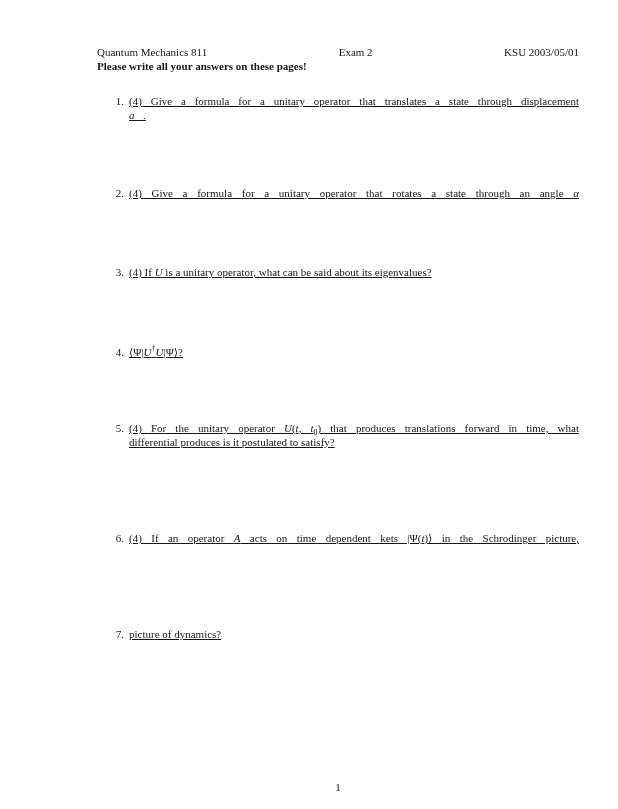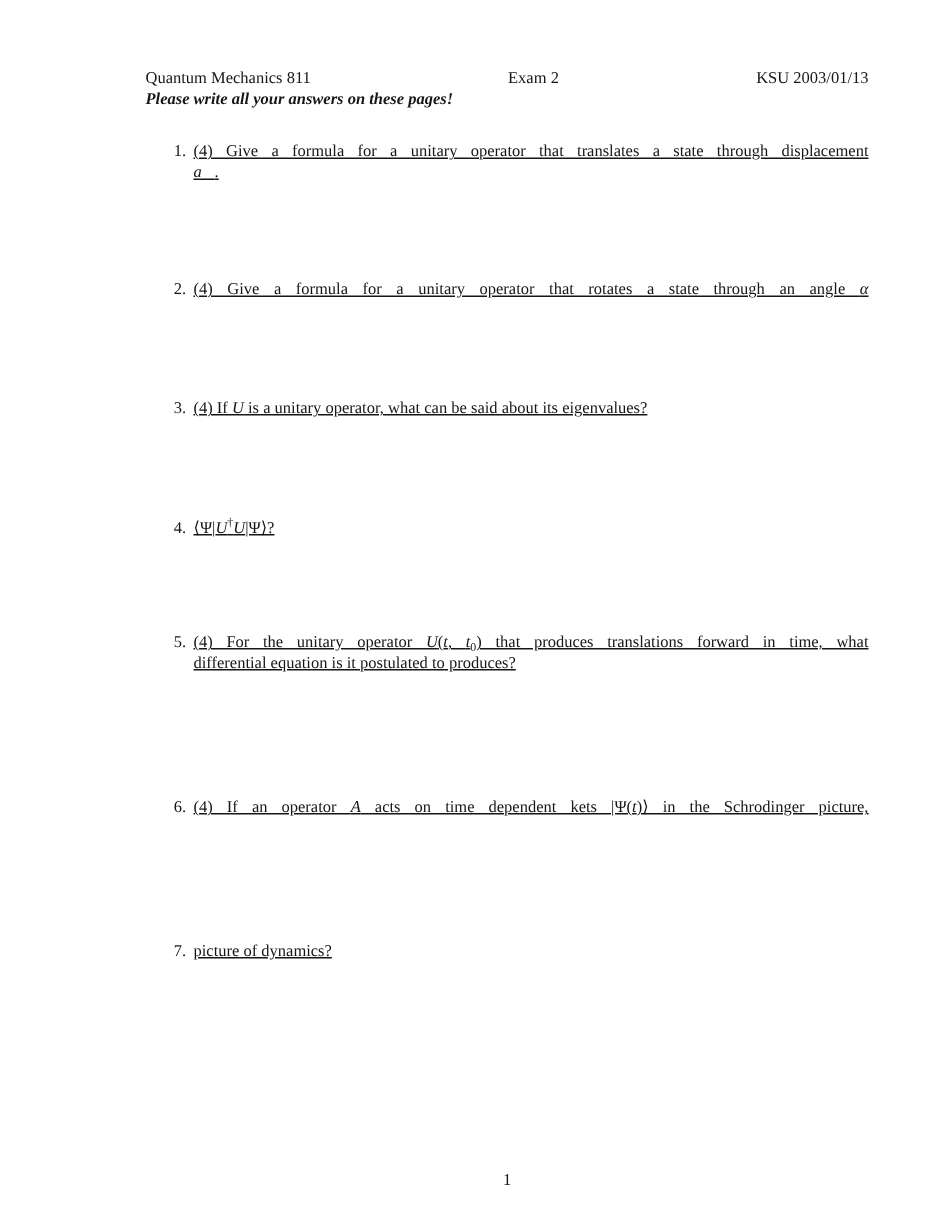--- a/index.html
+++ b/index.html
@@ -29,21 +29,20 @@
   .name-line{
     display:inline-block;
     width:229px;
     height:11px;
     border-bottom:1px solid #161616;
     vertical-align:baseline;
   }
   .instruction{
     font-weight:bold;
     line-height:14px;
-    font-style:italic;
   }
   .questions{margin-top:21px;}
   .q{
     position:relative;
     padding-left:32px;
   }
   .qnum{
     position:absolute;
     left:0;top:0;
     width:27px;
@@ -70,21 +69,21 @@
     line-height:14px;
   }
 </style>
 </head>
 <body>
 
 <div class="page">
   <div class="header">
     <span>Quantum Mechanics 811</span>
     <span>Exam 2</span>
-    <span>KSU 2003/01/13</span>
+    <span>KSU 2003/05/01</span>
   </div>
 
 
   <div class="instruction">Please write all your answers on these pages!</div>
 
   <div class="questions" id="questions">
       <div class="q" style="margin-bottom: 64px;">
         <span class="qnum">1.</span>
         <div class="qline just"><span>(4) Give a formula for a unitary operator that translates a state through displacement</span></div>
         <div class="qline"><span class="s-it">a⃗</span><span>.</span></div>
@@ -97,21 +96,21 @@
         <span class="qnum">3.</span>
         <div class="qline"><span>(4) If </span><span class="s-it">U</span><span> is a unitary operator, what can be said about its eigenvalues?</span></div>
       </div>
       <div class="q" style="margin-bottom: 62px;">
         <span class="qnum">4.</span>
         <div class="qline"><span>⟨Ψ|</span><span class="s-it">U</span><span class="s-sup">†</span><span class="s-it">U</span><span>|Ψ⟩?</span></div>
       </div>
       <div class="q" style="margin-bottom: 82px;">
         <span class="qnum">5.</span>
         <div class="qline just"><span>(4) For the unitary operator </span><span class="s-it">U</span><span>(</span><span class="s-it">t</span><span>, </span><span class="s-it">t</span><span class="s-sub">0</span><span>) that produces translations forward in time, what</span></div>
-        <div class="qline"><span>differential equation is it postulated to produces?</span></div>
+        <div class="qline"><span>differential produces is it postulated to satisfy?</span></div>
       </div>
       <div class="q" style="margin-bottom: 82px;">
         <span class="qnum">6.</span>
         <div class="qline just"><span>(4) If an operator </span><span class="s-it">A</span><span> acts on time dependent kets |Ψ(</span><span class="s-it">t</span><span>)⟩ in the Schrodinger picture,</span></div>
       </div>
       <div class="q" style="margin-bottom: 0px;">
         <span class="qnum">7.</span>
         <div class="qline"><span>picture of dynamics?</span></div>
       </div>
     </div>

